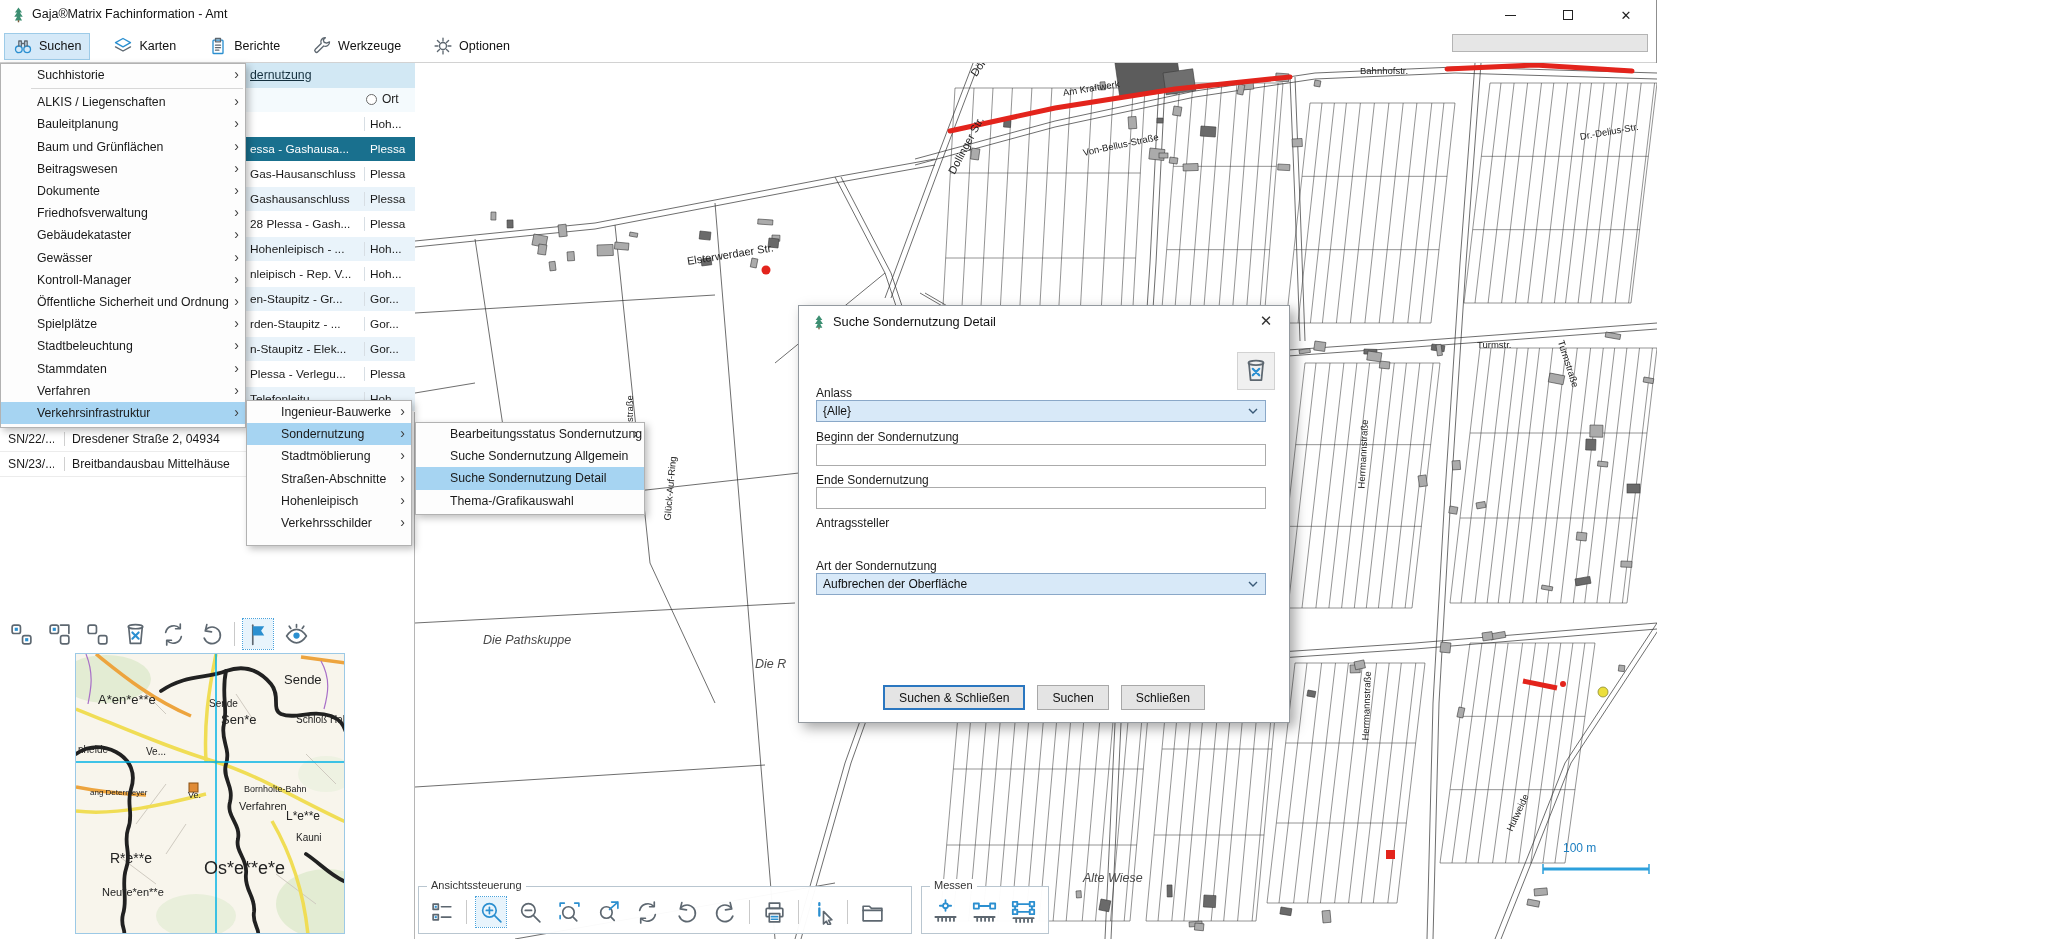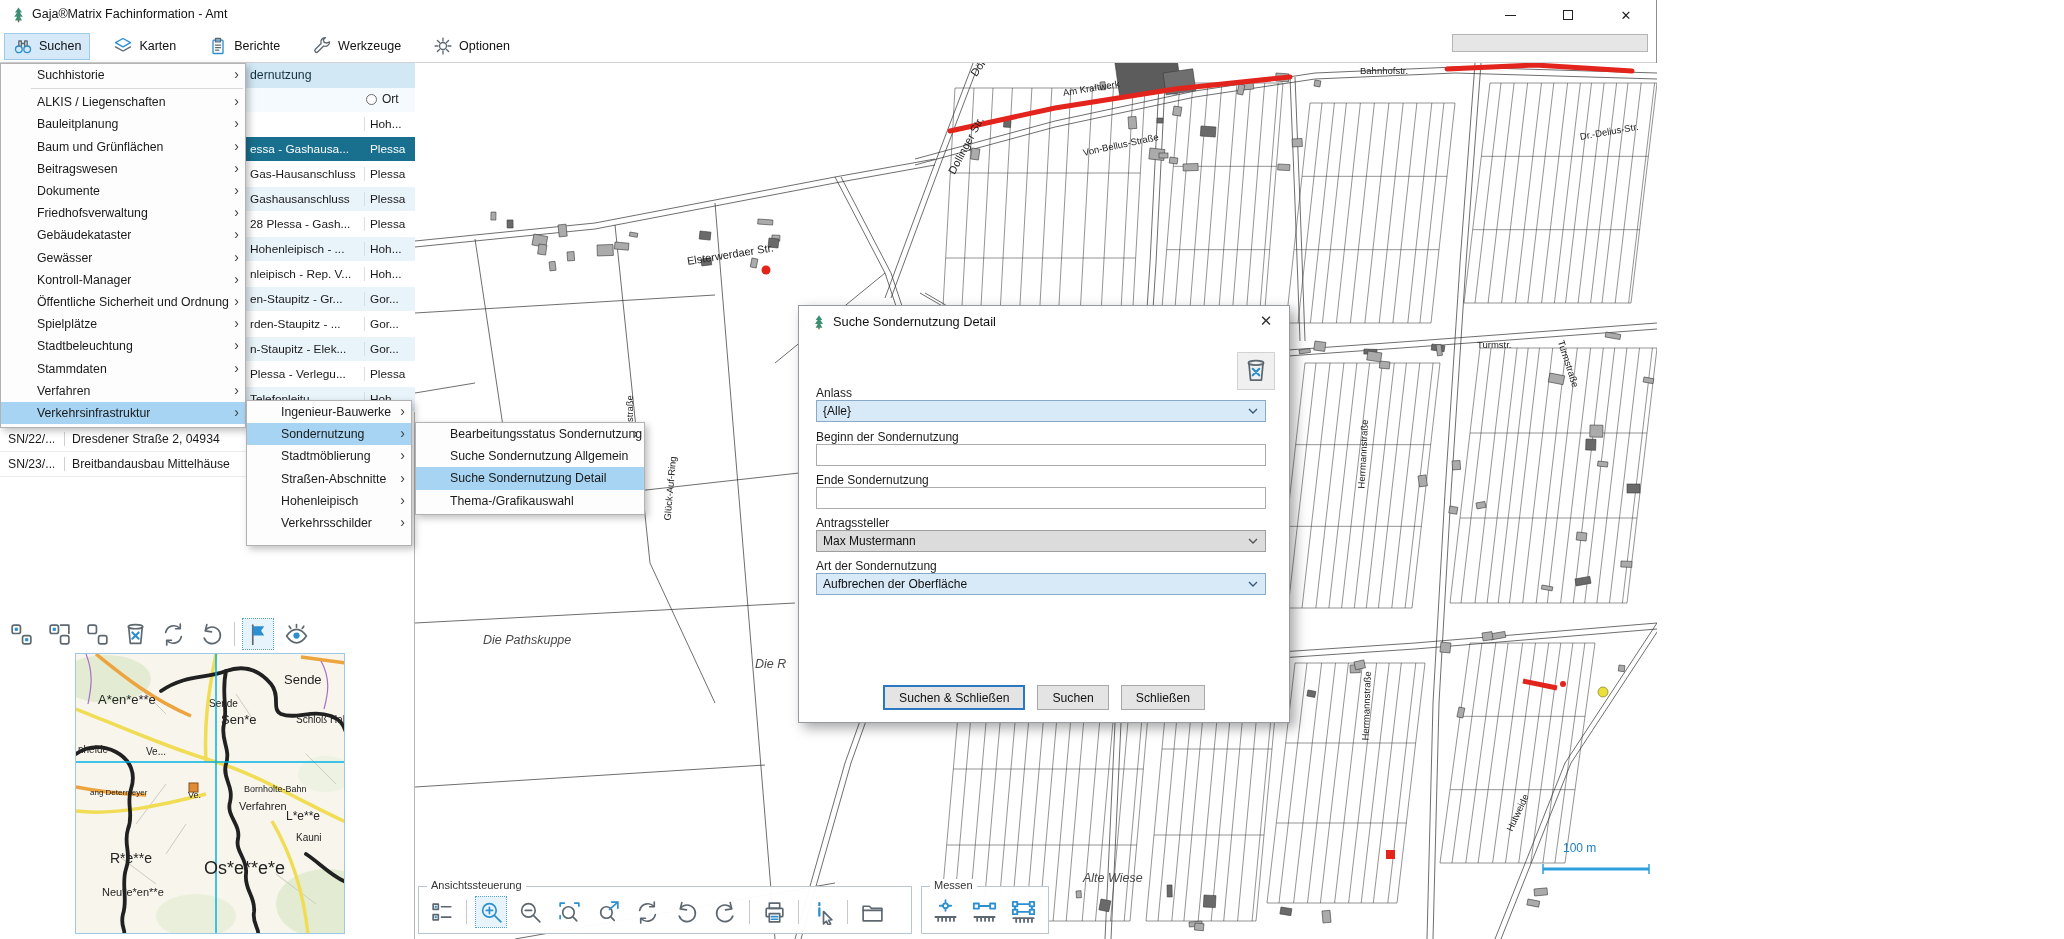--- a/index.html
+++ b/index.html
@@ -14,21 +14,21 @@
   .min-glyph{width:11px;height:1px;background:#222;display:block;}
   .max-glyph{width:10px;height:10px;border:1px solid #222;display:block;}
   
   .toolbar{position:absolute;left:0;top:30px;width:100%;height:33px;background:#fff;border-bottom:1px solid #d2d2d2;display:flex;align-items:center;padding-left:4px;gap:14px;}
   .tb-btn{display:flex;align-items:center;gap:6px;height:27px;padding:0 8px;font-size:12.5px;color:#111;border:1px solid transparent;}
   .tb-btn.active{background:#d5e9f8;border-color:#9dcbe8;}
   .tb-search{position:absolute;right:8px;top:4px;width:196px;height:18px;background:#e6e6e6;border:1px solid #b4b4b4;font-size:11px;padding:0 4px;}
   
   .left-panel{position:absolute;left:0;top:63px;width:415px;height:876px;background:#fff;border-right:1px solid #b5b5b5;}
   
-  .res-header{position:absolute;left:246px;top:63px;width:169px;height:25px;background:#d2e8f4;font-size:12.3px;color:#15313f;line-height:25px;overflow:hidden;white-space:nowrap;padding-left:4px;}
+  .res-header{position:absolute;left:246px;top:63px;width:169px;height:25px;background:#d2e8f4;font-size:12.3px;color:#15313f;line-height:25px;overflow:hidden;white-space:nowrap;padding-left:4px;text-decoration:underline;}
   .res-ortrow{position:absolute;left:246px;top:88px;width:169px;height:24px;background:#f4fafd;}
   .radio{position:absolute;left:120px;top:6px;width:11px;height:11px;border:1px solid #6a6a6a;border-radius:50%;background:#fff;}
   .ort-label{position:absolute;left:136px;top:4px;font-size:12px;color:#222;}
   .res-rows{position:absolute;left:246px;top:112px;width:169px;}
   .res-row{position:relative;width:169px;height:25px;border-bottom:1px solid #fff;background:#fff;padding-left:9px;}
   .res-row.alt{background:#e9f3fa;}
   .res-row.sel{background:#19708e;}
   .res-row .t{position:absolute;left:4px;top:5px;width:106px;font-size:11.8px;color:#1a1a1a;white-space:nowrap;overflow:hidden;}
   .res-row .p{position:absolute;left:118px;top:5px;width:50px;font-size:11.8px;color:#1a1a1a;white-space:nowrap;overflow:hidden;border-left:1px solid #d7dee4;padding-left:5px;}
   .res-row.sel .t,.res-row.sel .p{color:#fff;border-color:#19708e;}
@@ -790,26 +790,20 @@
         <span>{Alle}</span>
         <svg class="chev" viewBox="0 0 12 12">
             <polyline points="2,4 6,8 10,4" fill="none" stroke="#3a5a78" stroke-width="1.4"></polyline>
           </svg>
       </div>
       <span class="fld-label" style="top:124px;">Beginn der Sondernutzung</span>
       <input class="txt" style="top: 138px;" value="">
       <span class="fld-label" style="top:167px;">Ende Sondernutzung</span>
       <input class="txt" style="top: 181px;" value="">
       <span class="fld-label" style="top:210px;">Antragssteller</span>
-      <div class="combo gray" style="top:224px;">
-        <span>Max Mustermann</span>
-        <svg class="chev" viewBox="0 0 12 12">
-            <polyline points="2,4 6,8 10,4" fill="none" stroke="#555" stroke-width="1.4"></polyline>
-          </svg>
-      </div>
       <span class="fld-label" style="top:253px;">Art der Sondernutzung</span>
       <div class="combo" style="top:267px;">
         <span>Aufbrechen der Oberfläche</span>
         <svg class="chev" viewBox="0 0 12 12">
             <polyline points="2,4 6,8 10,4" fill="none" stroke="#3a5a78" stroke-width="1.4"></polyline>
           </svg>
       </div>
       <div class="dlg-btns">
         <button class="btn default">Suchen &amp; Schließen</button>
         <button class="btn">Suchen</button>

